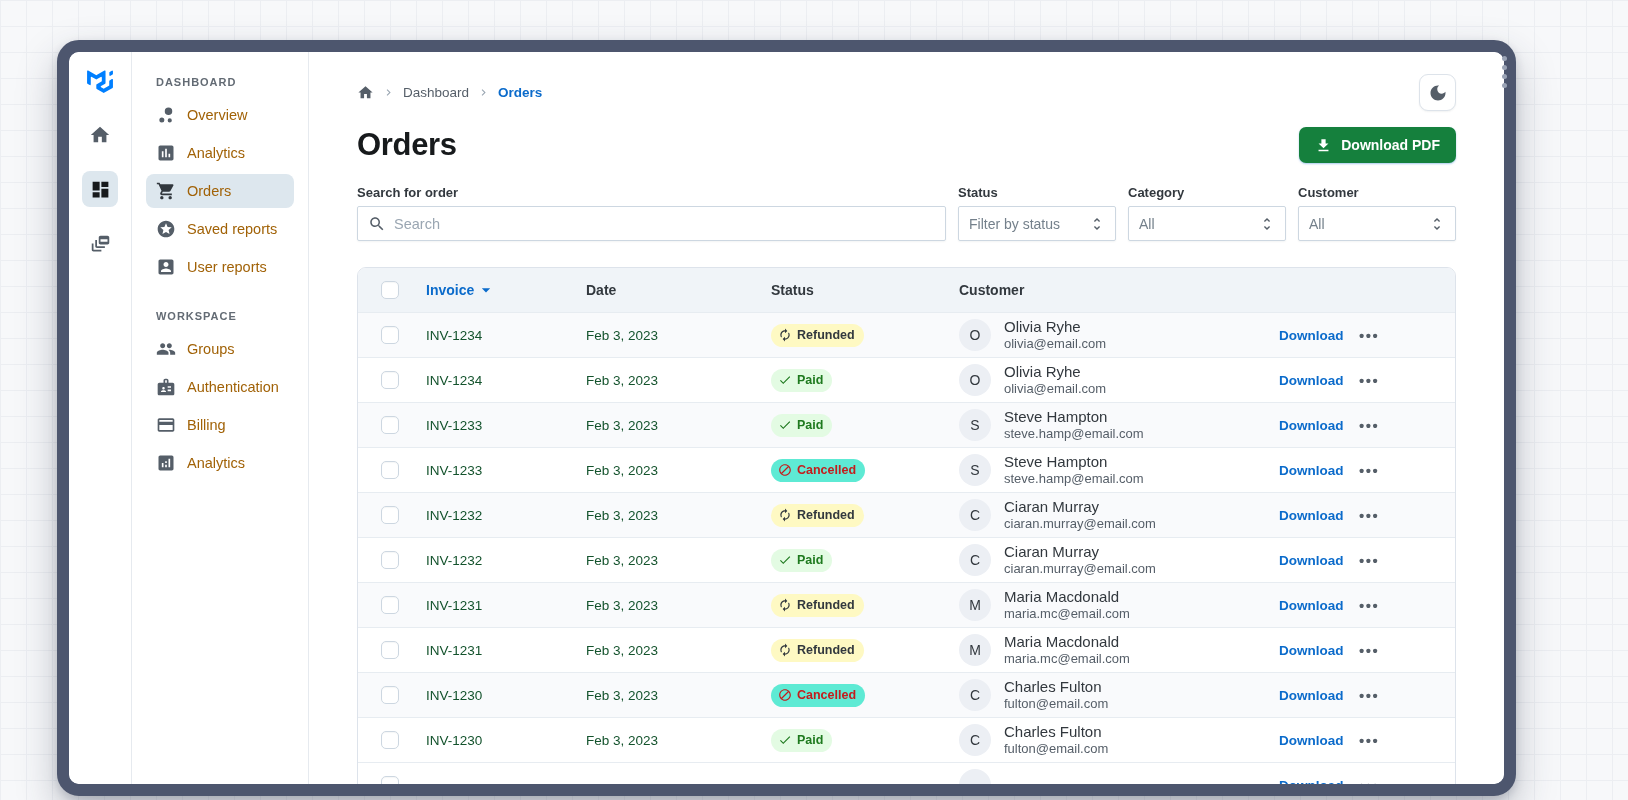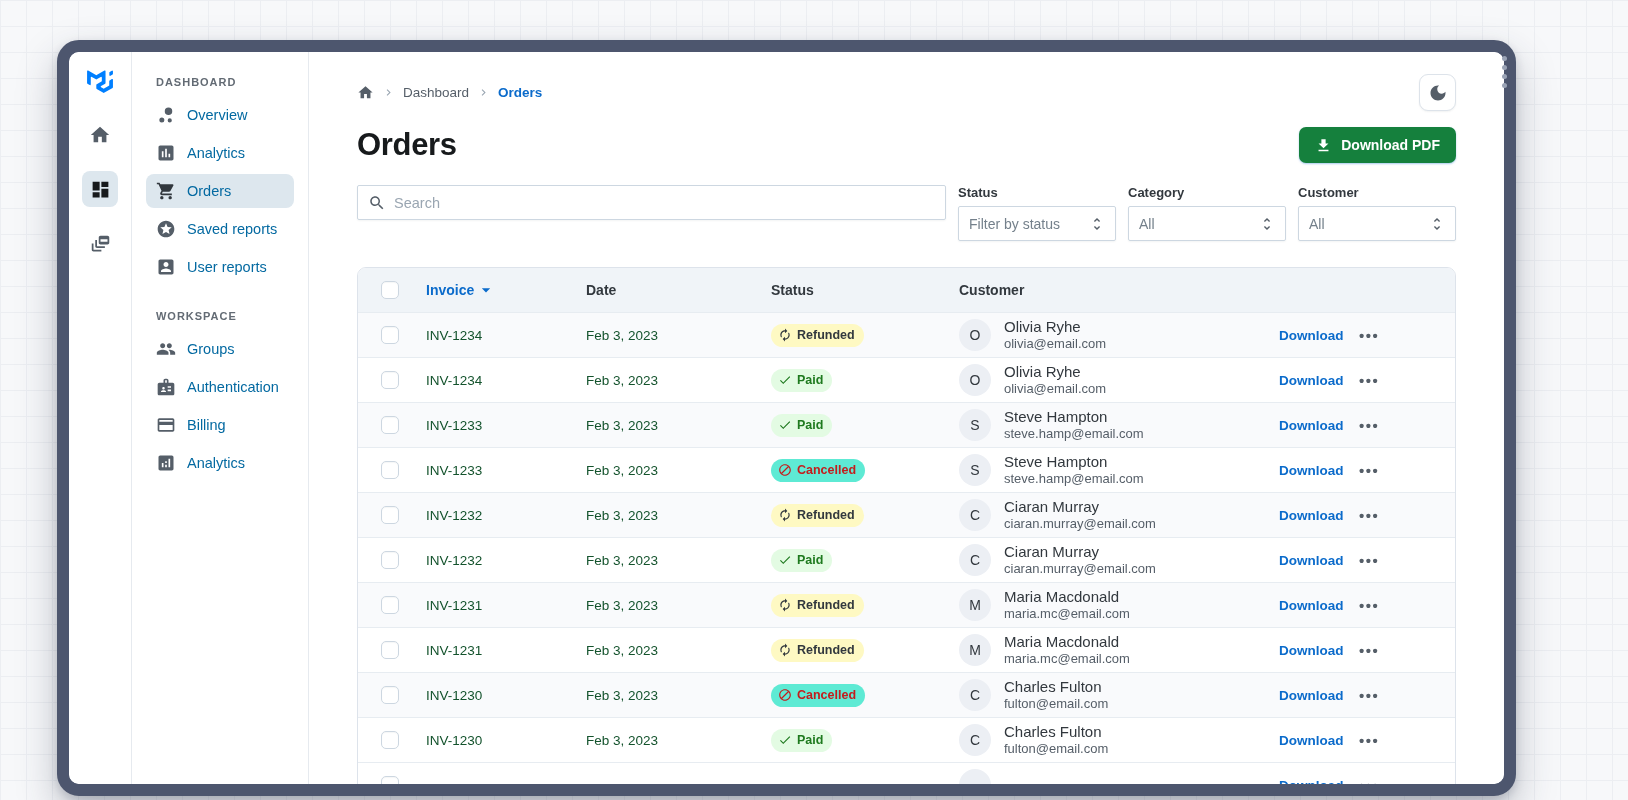--- a/index.html
+++ b/index.html
@@ -29,21 +29,21 @@
   .logo { margin-top:17px; height:24px; display:flex; align-items:center; }
   .rail-btn { margin-top:18px; width:36px; height:36px; border:none; background:transparent; border-radius:8px;
     display:flex; align-items:center; justify-content:center; color:#555e68; cursor:pointer; }
   .rail-btn:first-of-type { margin-top:24px; }
   .rail-btn.selected { background:#dde7ee; color:#171a1c; }
 
   
   .sidebar { width:177px; border-right:1px solid #e6eaef; padding:24px 14px 0 14px; flex-shrink:0; }
   .section-label { font-size:11px; font-weight:700; letter-spacing:.09em; color:#636b74; padding-left:10px; margin-bottom:10px; }
   .side-item { display:flex; align-items:center; gap:11px; height:34px; padding:0 10px; border-radius:8px;
-    font-size:14.5px; color:#0369a1; cursor:pointer; margin-bottom:4px; }
+    font-size:14.5px; color:#a16207; cursor:pointer; margin-bottom:4px; }
   .side-item .ic { color:#555e68; display:flex; }
   .side-item.selected { background:#dde7ee; }
   .side-item.selected .ic { color:#32383e; }
   .section + .section { margin-top:26px; }
 
   
   .main { flex:1; padding:0 48px; min-width:0; }
   .topbar { margin-top:22px; display:flex; align-items:center; justify-content:space-between; }
   .crumbs { display:flex; align-items:center; gap:8px; font-size:13.5px; }
   .crumbs .home { color:#555e68; display:flex; cursor:pointer; }
@@ -252,20 +252,21 @@
               <svg width="17" height="17" viewBox="0 0 24 24" fill="currentColor">
                 <path d="M5 20h14v-2H5v2zM19 9h-4V3H9v6H5l7 7 7-7z"></path>
               </svg>
             </span>
           <span>Download PDF</span>
         </button>
       </div>
 
       <div class="filters">
         <div class="control">
+          <label>Search for order</label>
           <div class="field search-field">
             <span style="display:flex">
                 <svg width="18" height="18" viewBox="0 0 24 24" fill="currentColor">
                   <path d="M15.5 14h-.79l-.28-.27C15.41 12.59 16 11.11 16 9.5 16 5.91 13.09 3 9.5 3S3 5.91 3 9.5 5.91 16 9.5 16c1.61 0 3.09-.59 4.23-1.57l.27.28v.79l5 4.99L20.49 19l-4.99-5zm-6 0C7.01 14 5 11.99 5 9.5S7.01 5 9.5 5 14 7.01 14 9.5 11.99 14 9.5 14z"></path>
                 </svg>
               </span>
             <input placeholder="Search" style="">
           </div>
         </div>
         <div class="control">

